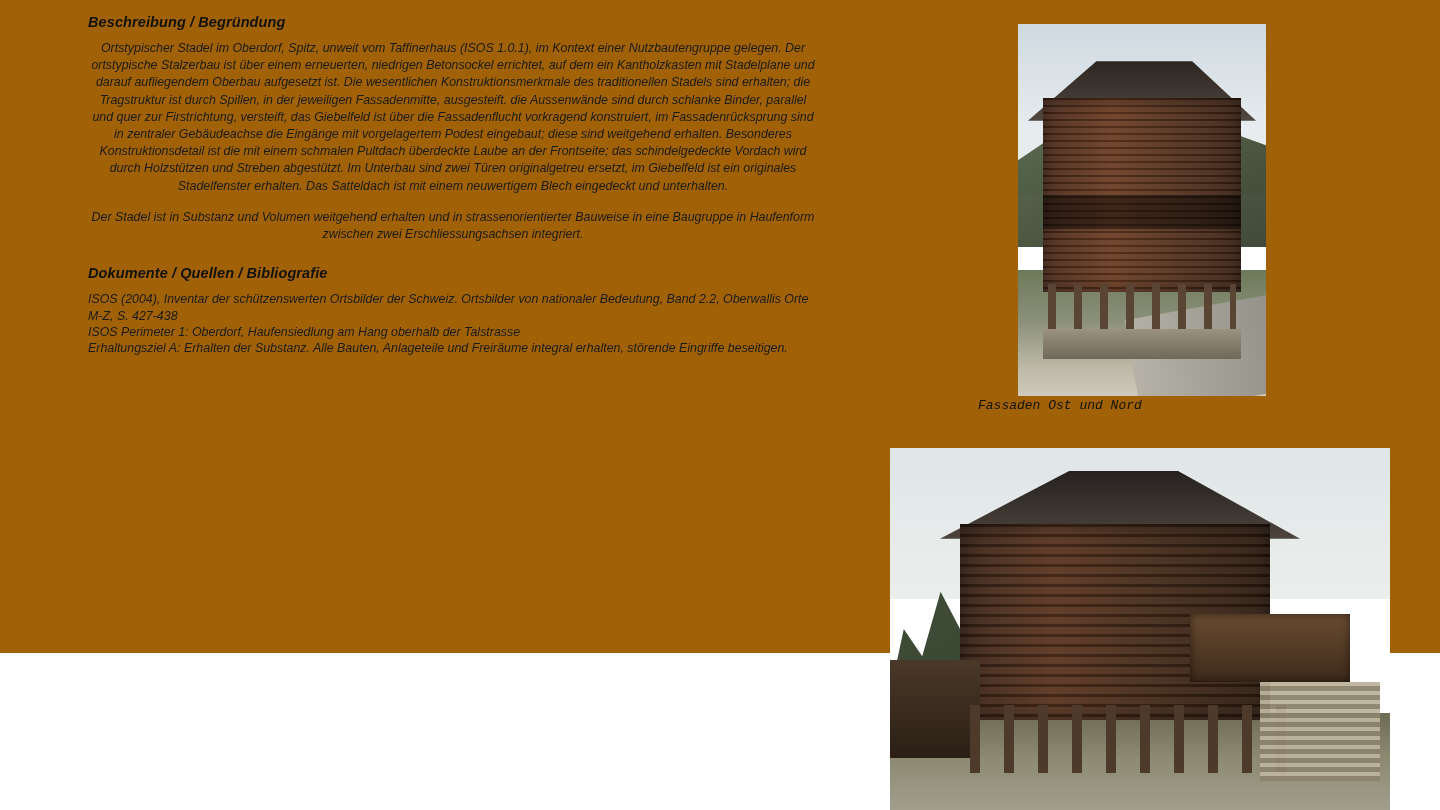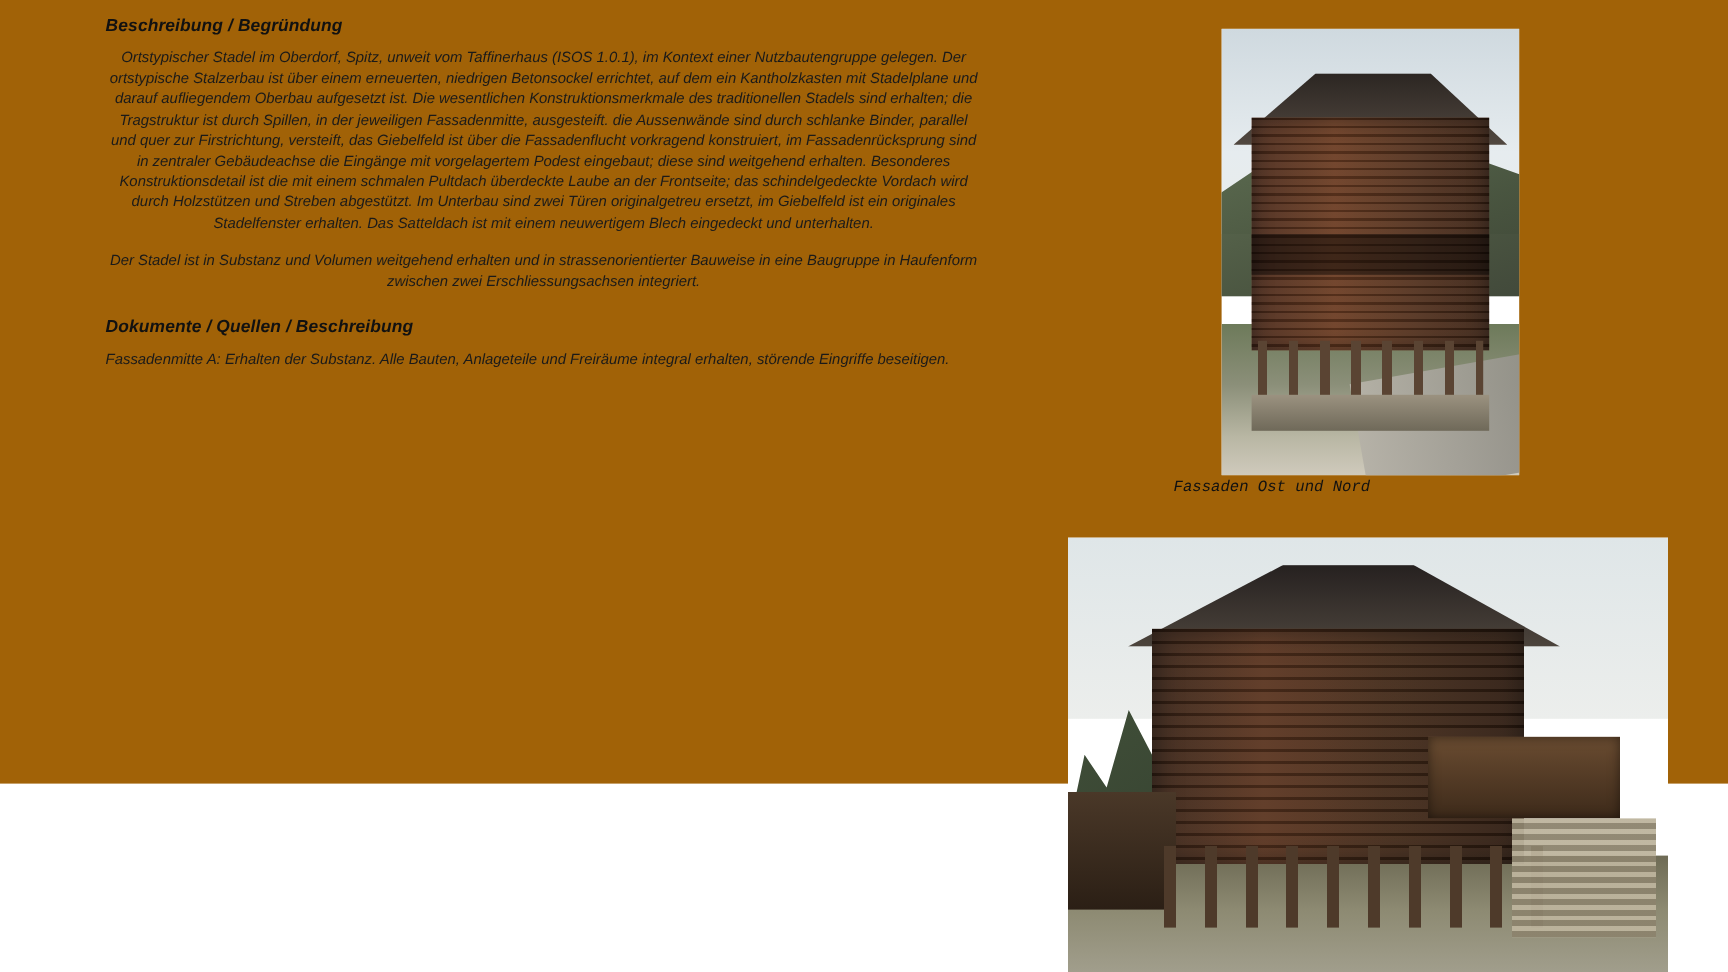--- a/index.html
+++ b/index.html
@@ -202,23 +202,25 @@
 <div class="page">
 
   <div class="text-col">
 
     <h2 class="heading">Beschreibung / Begründung</h2>
 
     <p class="para">Ortstypischer Stadel im Oberdorf, Spitz, unweit vom Taffinerhaus (ISOS 1.0.1), im Kontext einer Nutzbautengruppe gelegen. Der ortstypische Stalzerbau ist über einem erneuerten, niedrigen Betonsockel errichtet, auf dem ein Kantholzkasten mit Stadelplane und darauf aufliegendem Oberbau aufgesetzt ist. Die wesentlichen Konstruktionsmerkmale des traditionellen Stadels sind erhalten; die Tragstruktur ist durch Spillen, in der jeweiligen Fassadenmitte, ausgesteift. die Aussenwände sind durch schlanke Binder, parallel und quer zur Firstrichtung, versteift, das Giebelfeld ist über die Fassadenflucht vorkragend konstruiert, im Fassadenrücksprung sind in zentraler Gebäudeachse die Eingänge mit vorgelagertem Podest eingebaut; diese sind weitgehend erhalten. Besonderes Konstruktionsdetail ist die mit einem schmalen Pultdach überdeckte Laube an der Frontseite; das schindelgedeckte Vordach wird durch Holzstützen und Streben abgestützt. Im Unterbau sind zwei Türen originalgetreu ersetzt, im Giebelfeld ist ein originales Stadelfenster erhalten. Das Satteldach ist mit einem neuwertigem Blech eingedeckt und unterhalten.</p>
 
     <p class="para last">Der Stadel ist in Substanz und Volumen weitgehend erhalten und in strassenorientierter Bauweise in eine Baugruppe in Haufenform zwischen zwei Erschliessungsachsen integriert.</p>
 
-    <h2 class="heading second">Dokumente / Quellen / Beschreibung</h2>
-
-    <p class="biblio">Fassadenmitte A: Erhalten der Substanz. Alle Bauten, Anlageteile und Freiräume integral erhalten, störende Eingriffe beseitigen.</p>
+    <h2 class="heading second">Dokumente / Quellen / Bibliografie</h2>
+
+    <p class="biblio">ISOS (2004), Inventar der schützenswerten Ortsbilder der Schweiz. Ortsbilder von nationaler Bedeutung, Band 2.2, Oberwallis Orte M-Z, S. 427-438</p>
+    <p class="biblio">ISOS Perimeter 1: Oberdorf, Haufensiedlung am Hang oberhalb der Talstrasse</p>
+    <p class="biblio">Erhaltungsziel A: Erhalten der Substanz. Alle Bauten, Anlageteile und Freiräume integral erhalten, störende Eingriffe beseitigen.</p>
     <span class="gap"></span>
   </div>
 
   <div class="img-col">
 
     <figure class="photo1">
       <div class="p1-sky"></div>
       <div class="p1-hill"></div>
       <div class="p1-ground"></div>
       <div class="p1-road"></div>

